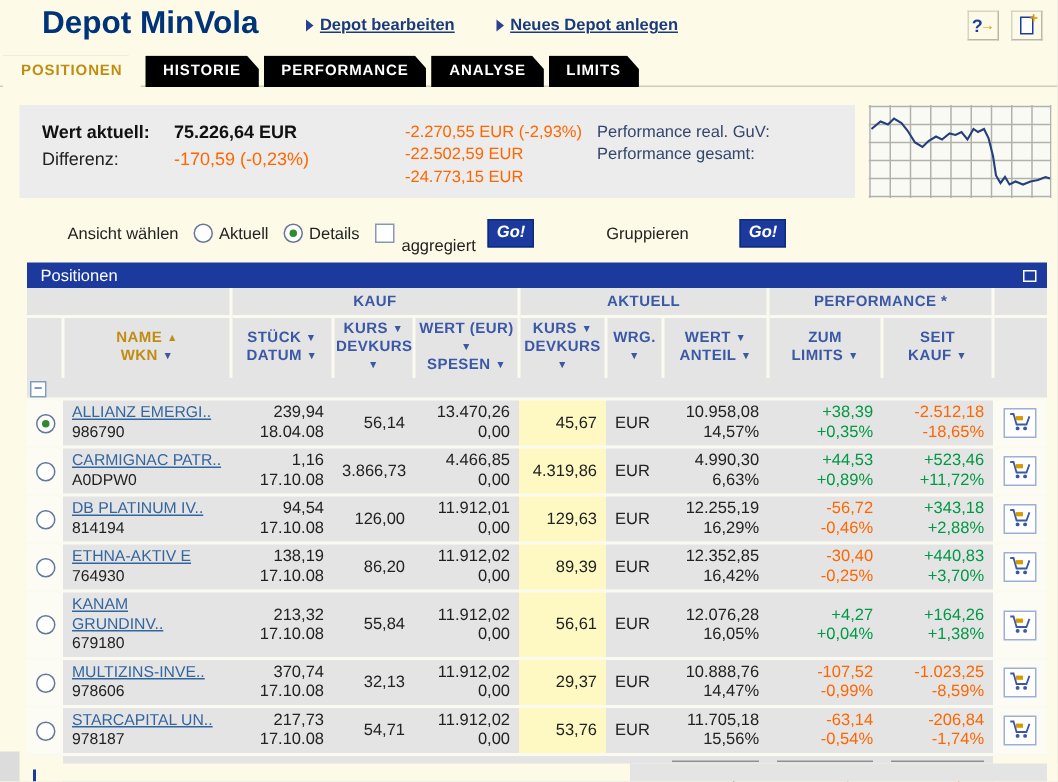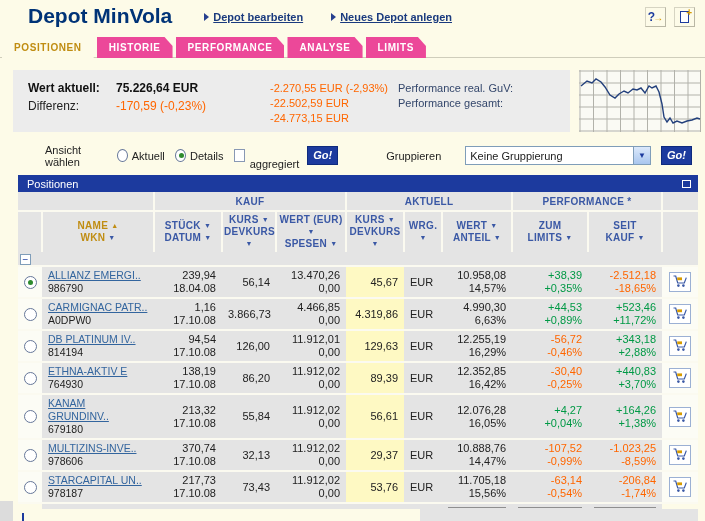--- a/index.html
+++ b/index.html
@@ -19,21 +19,21 @@
   .top-icons { margin-left:auto; display:flex; gap:8px; }
   .icon-btn { width:21px; height:20px; background:#fdfbe8; border:1px solid #d6d4c2;
     border-right-color:#b9b7a5; border-bottom-color:#b9b7a5; position:relative;
     display:flex; align-items:center; justify-content:center; cursor:pointer; }
   .q { color:#1c3b9e; font-weight:bold; font-size:12px; }
   .qa { color:#d79b00; font-size:10px; font-weight:bold; margin-left:-2px; }
   .pg { display:inline-block; width:9px; height:12px; border:1px solid #1c3b9e; background:#fff; }
   .plus { color:#d79b00; font-weight:bold; font-size:10px; position:absolute; top:-1px; right:2px; }
   
   .tabbar { display:flex; gap:3px; padding-left:2px; margin-top:5px; height:21px; border-bottom:1px solid #cfcdbb; }
-  .tab { background:#ec4899; color:#fff; font-size:10px; font-weight:bold; letter-spacing:0.6px;
+  .tab { background:#000000; color:#fff; font-size:10px; font-weight:bold; letter-spacing:0.6px;
     padding:5px 12px 0 12px; height:21px; cursor:pointer;
     clip-path:polygon(0 0, calc(100% - 8px) 0, 100% 9px, 100% 100%, 0 100%); }
   .tab.active { background:#fdfbe8; color:#c08d12; outline:1px solid #9a987f; }
   
   .summaryrow { display:flex; margin:12px 0 0 13px; }
   .sumbox { width:557px; height:62px; background:#ececec; display:flex; padding:11px 8px 8px 15px; }
   .sum-left { width:242px; display:grid; grid-template-columns:88px 1fr; row-gap:4px; align-content:start; }
   .sum-left .lab { font-size:12px; }
   .sum-left .lab.b { font-weight:bold; color:#111; }
   .sum-left .val { font-size:12px; }
@@ -185,24 +185,20 @@
 <div class="controls">
   <span class="ctl-label ansicht">Ansicht wählen</span>
   <span class="radio opt-radio"></span>
   <span class="opt-lbl">Aktuell</span>
   <span class="radio opt-radio checked"></span>
   <span class="opt-lbl">Details</span>
   <span class="cbx"></span>
   <span class="cbx-lbl">aggregiert</span>
   <button class="go-btn">Go!</button>
   <span class="ctl-label grp-lbl">Gruppieren</span>
-  <span class="select">
-    <span class="selval">Keine Gruppierung</span>
-    <span class="select-arrow">▼</span>
-  </span>
   <button class="go-btn go2">Go!</button>
 </div>
 
 <div class="panel">
   <div class="panel-title">
     <span>Positionen</span>
     <span class="win-icon"></span>
   </div>
   <table>
     <colgroup>
@@ -560,21 +556,21 @@
     <td class="c-radio"><span class="radio"></span></td>
     <td class="c-name">
       <a class="name-link">STARCAPITAL UN..</a>
       <div class="wkn">978187</div>
     </td>
     <td class="c-num">
       <div class="ln">217,73</div>
       <div class="ln">17.10.08</div>
     </td>
     <td class="c-num">
-            <div class="ln">73,43</div>
+            <div class="ln">54,71</div>
           </td>
     <td class="c-num">
       <div class="ln">11.912,02</div>
       <div class="ln">0,00</div>
     </td>
     <td class="c-num c-blue">
             <div class="ln">53,76</div>
           </td>
     <td class="c-wrg">
             <div class="ln">EUR</div>

